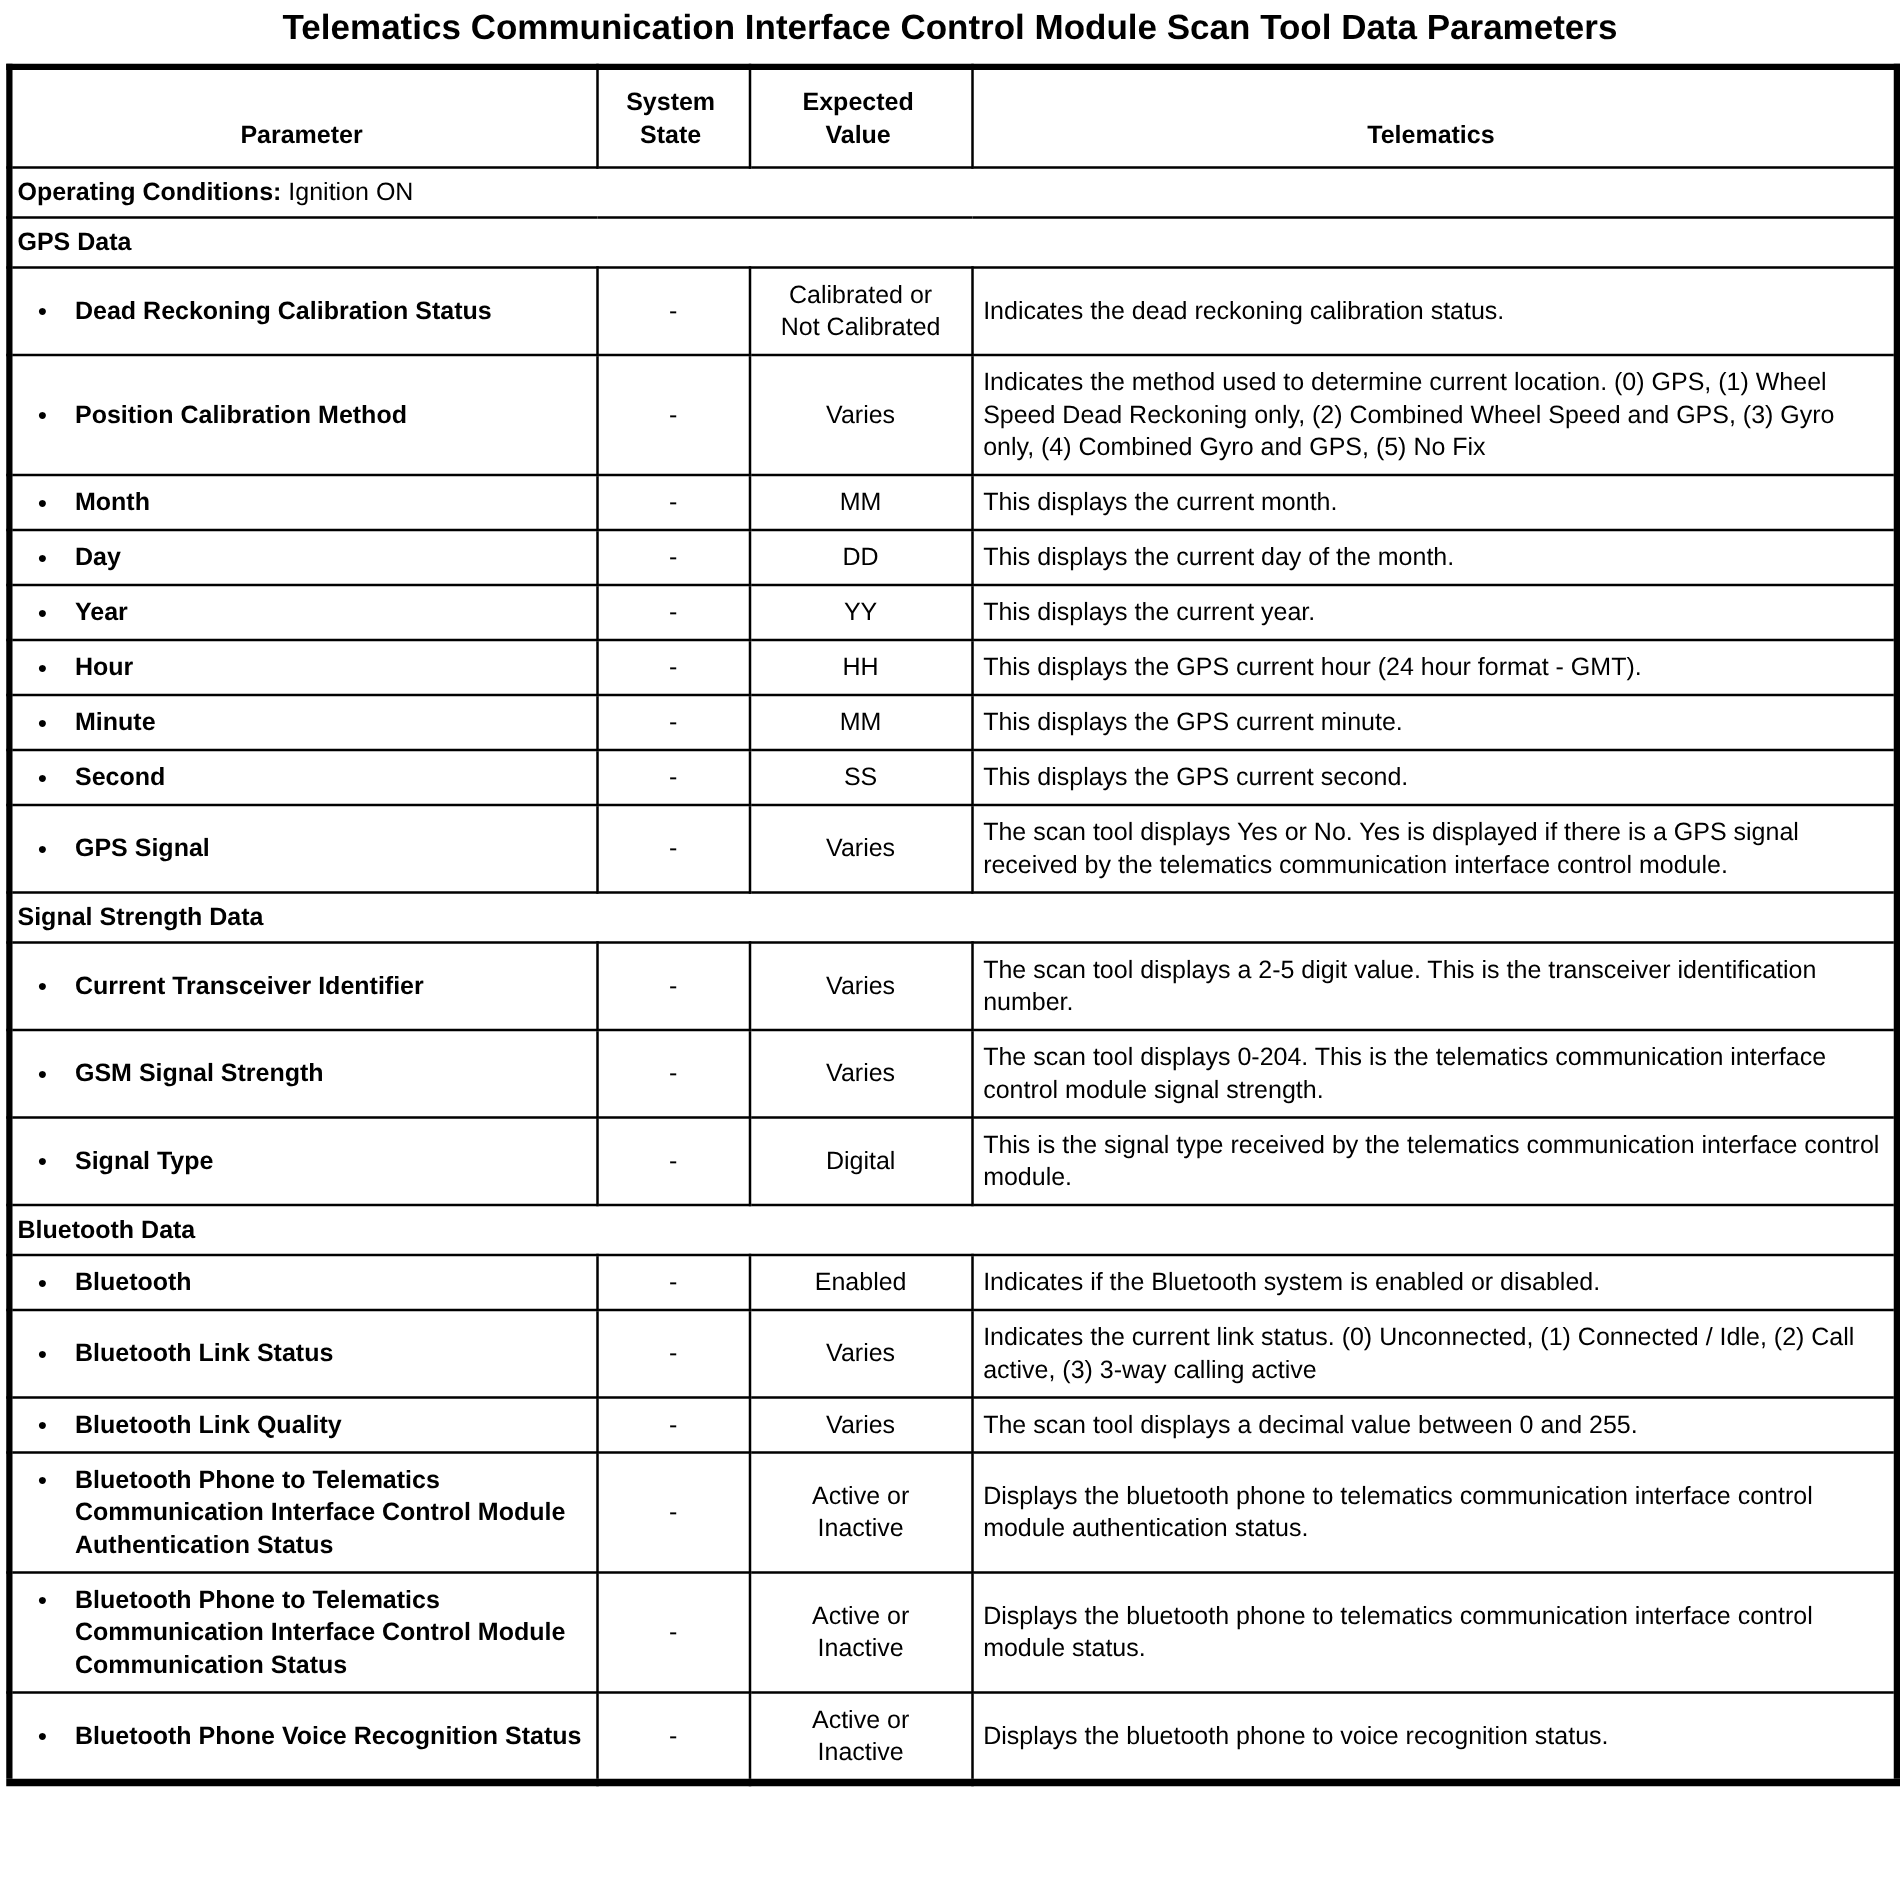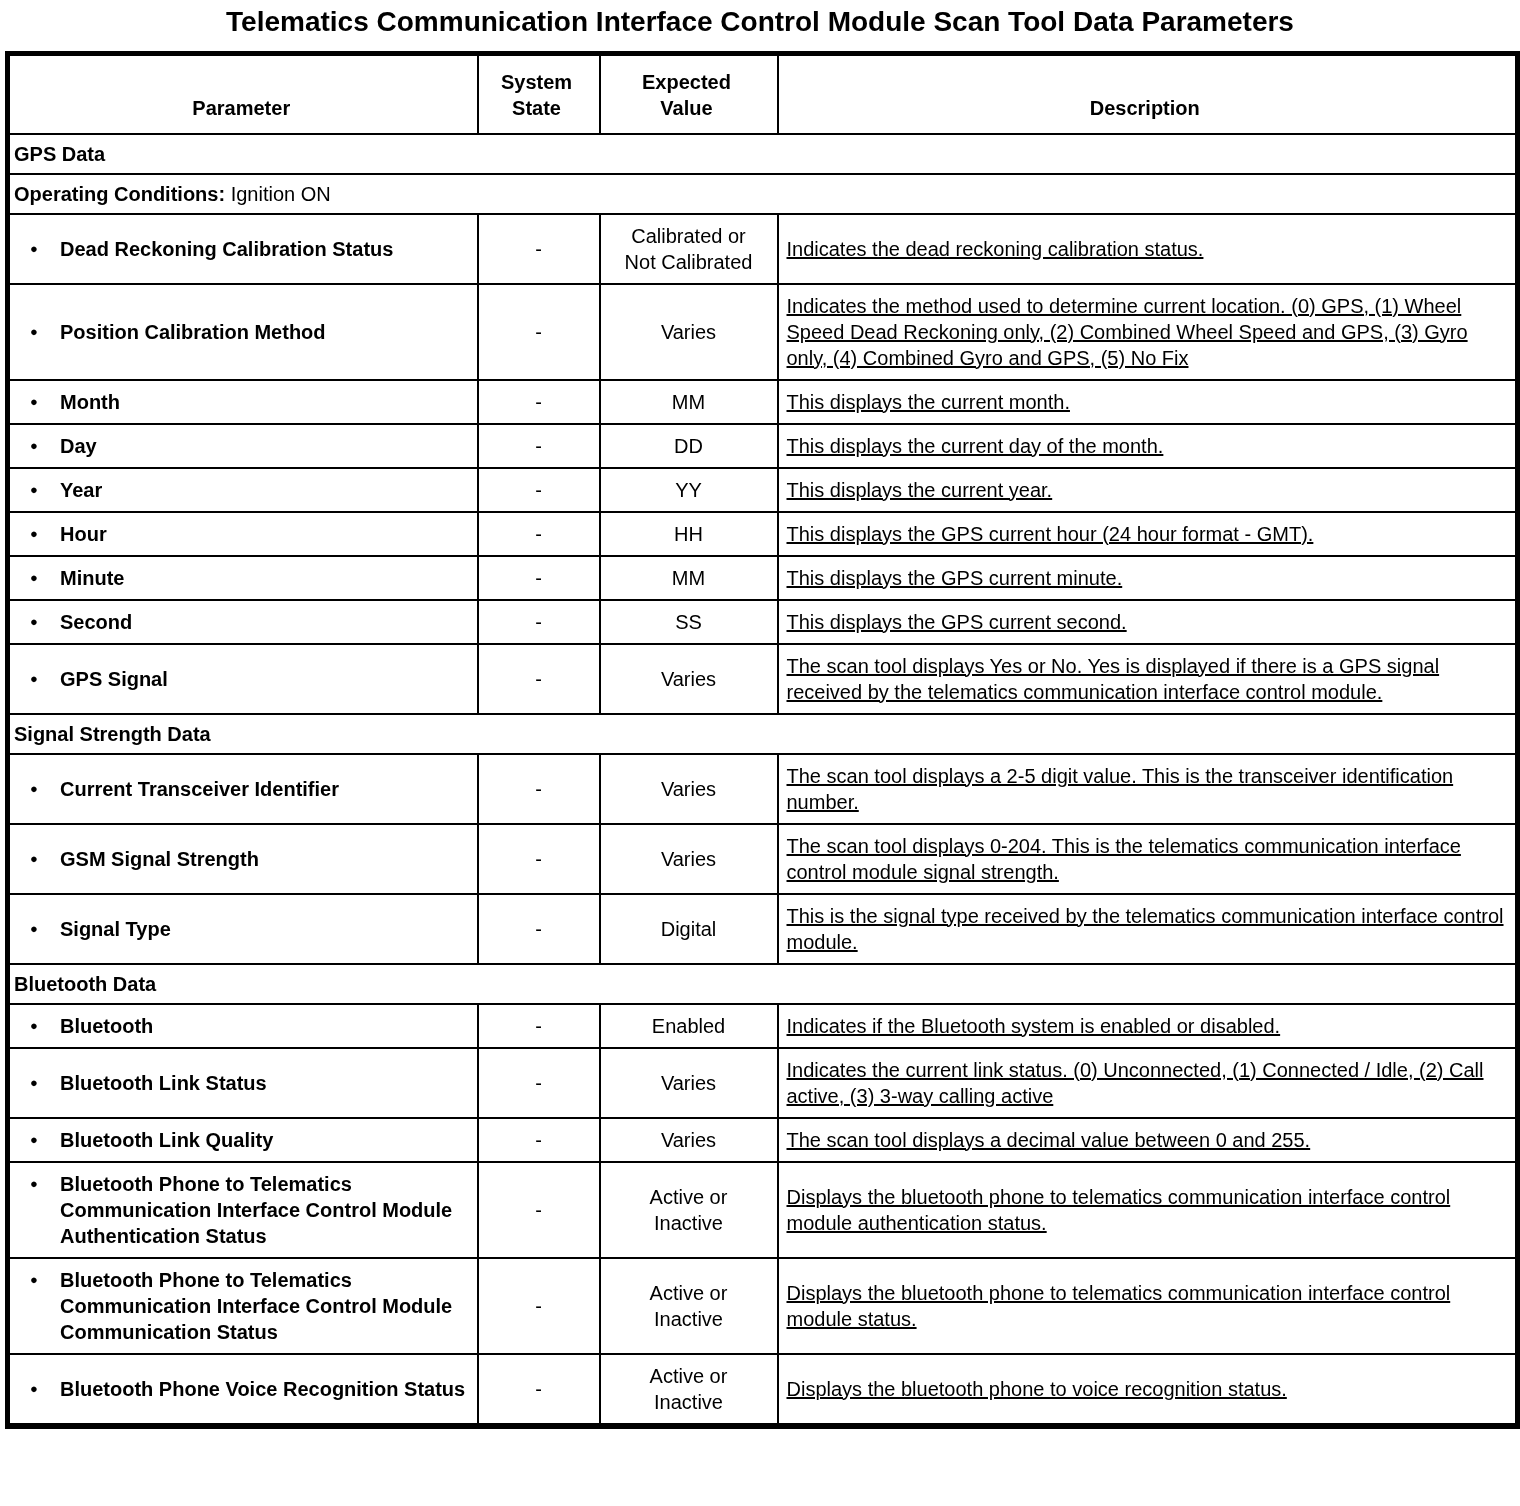--- a/index.html
+++ b/index.html
@@ -84,21 +84,20 @@
     padding: 8px 20px;
   }
   .ev-text {
     display: inline-block;
     max-width: 134px;
   }
   td.desc-cell {
     vertical-align: middle;
     text-align: left;
     padding: 8px 8px;
-    text-decoration: underline;
   }
   tr.data-row { min-height: 42px; }
   tr.data-row td { height: 42px; }
 </style>
 </head>
 <body>
 
 <div class="page-title">Telematics Communication Interface Control Module Scan Tool Data Parameters</div>
 
 <table class="params">
@@ -113,35 +112,35 @@
       <th>
         <span>Parameter</span>
       </th>
       <th>
         <span class="hdr-wrap">System State</span>
       </th>
       <th>
         <span class="hdr-wrap">Expected Value</span>
       </th>
       <th>
-        <span>Description</span>
+        <span>Telematics</span>
       </th>
     </tr>
   </thead>
   <tbody>
     <tr>
-        <td colspan="4" class="band-cell">GPS Data</td>
-      </tr>
-
-  <tr>
       <td class="band-cell" colspan="4">
         <span class="oc-label">Operating Conditions:</span>
         <span class="oc-value">Ignition ON</span>
       </td>
     </tr>
+
+  <tr>
+        <td colspan="4" class="band-cell">GPS Data</td>
+      </tr>
       <tr class="data-row">
         <td class="param-cell">
           <div class="param-flex">
             <span class="bullet">●</span>
             <span class="param-text">Dead Reckoning Calibration Status</span>
           </div>
         </td>
         <td class="state-cell">-</td>
         <td class="ev-cell"><span class="ev-text">Calibrated or Not Calibrated</span></td>
         <td class="desc-cell">Indicates the dead reckoning calibration status.</td>

